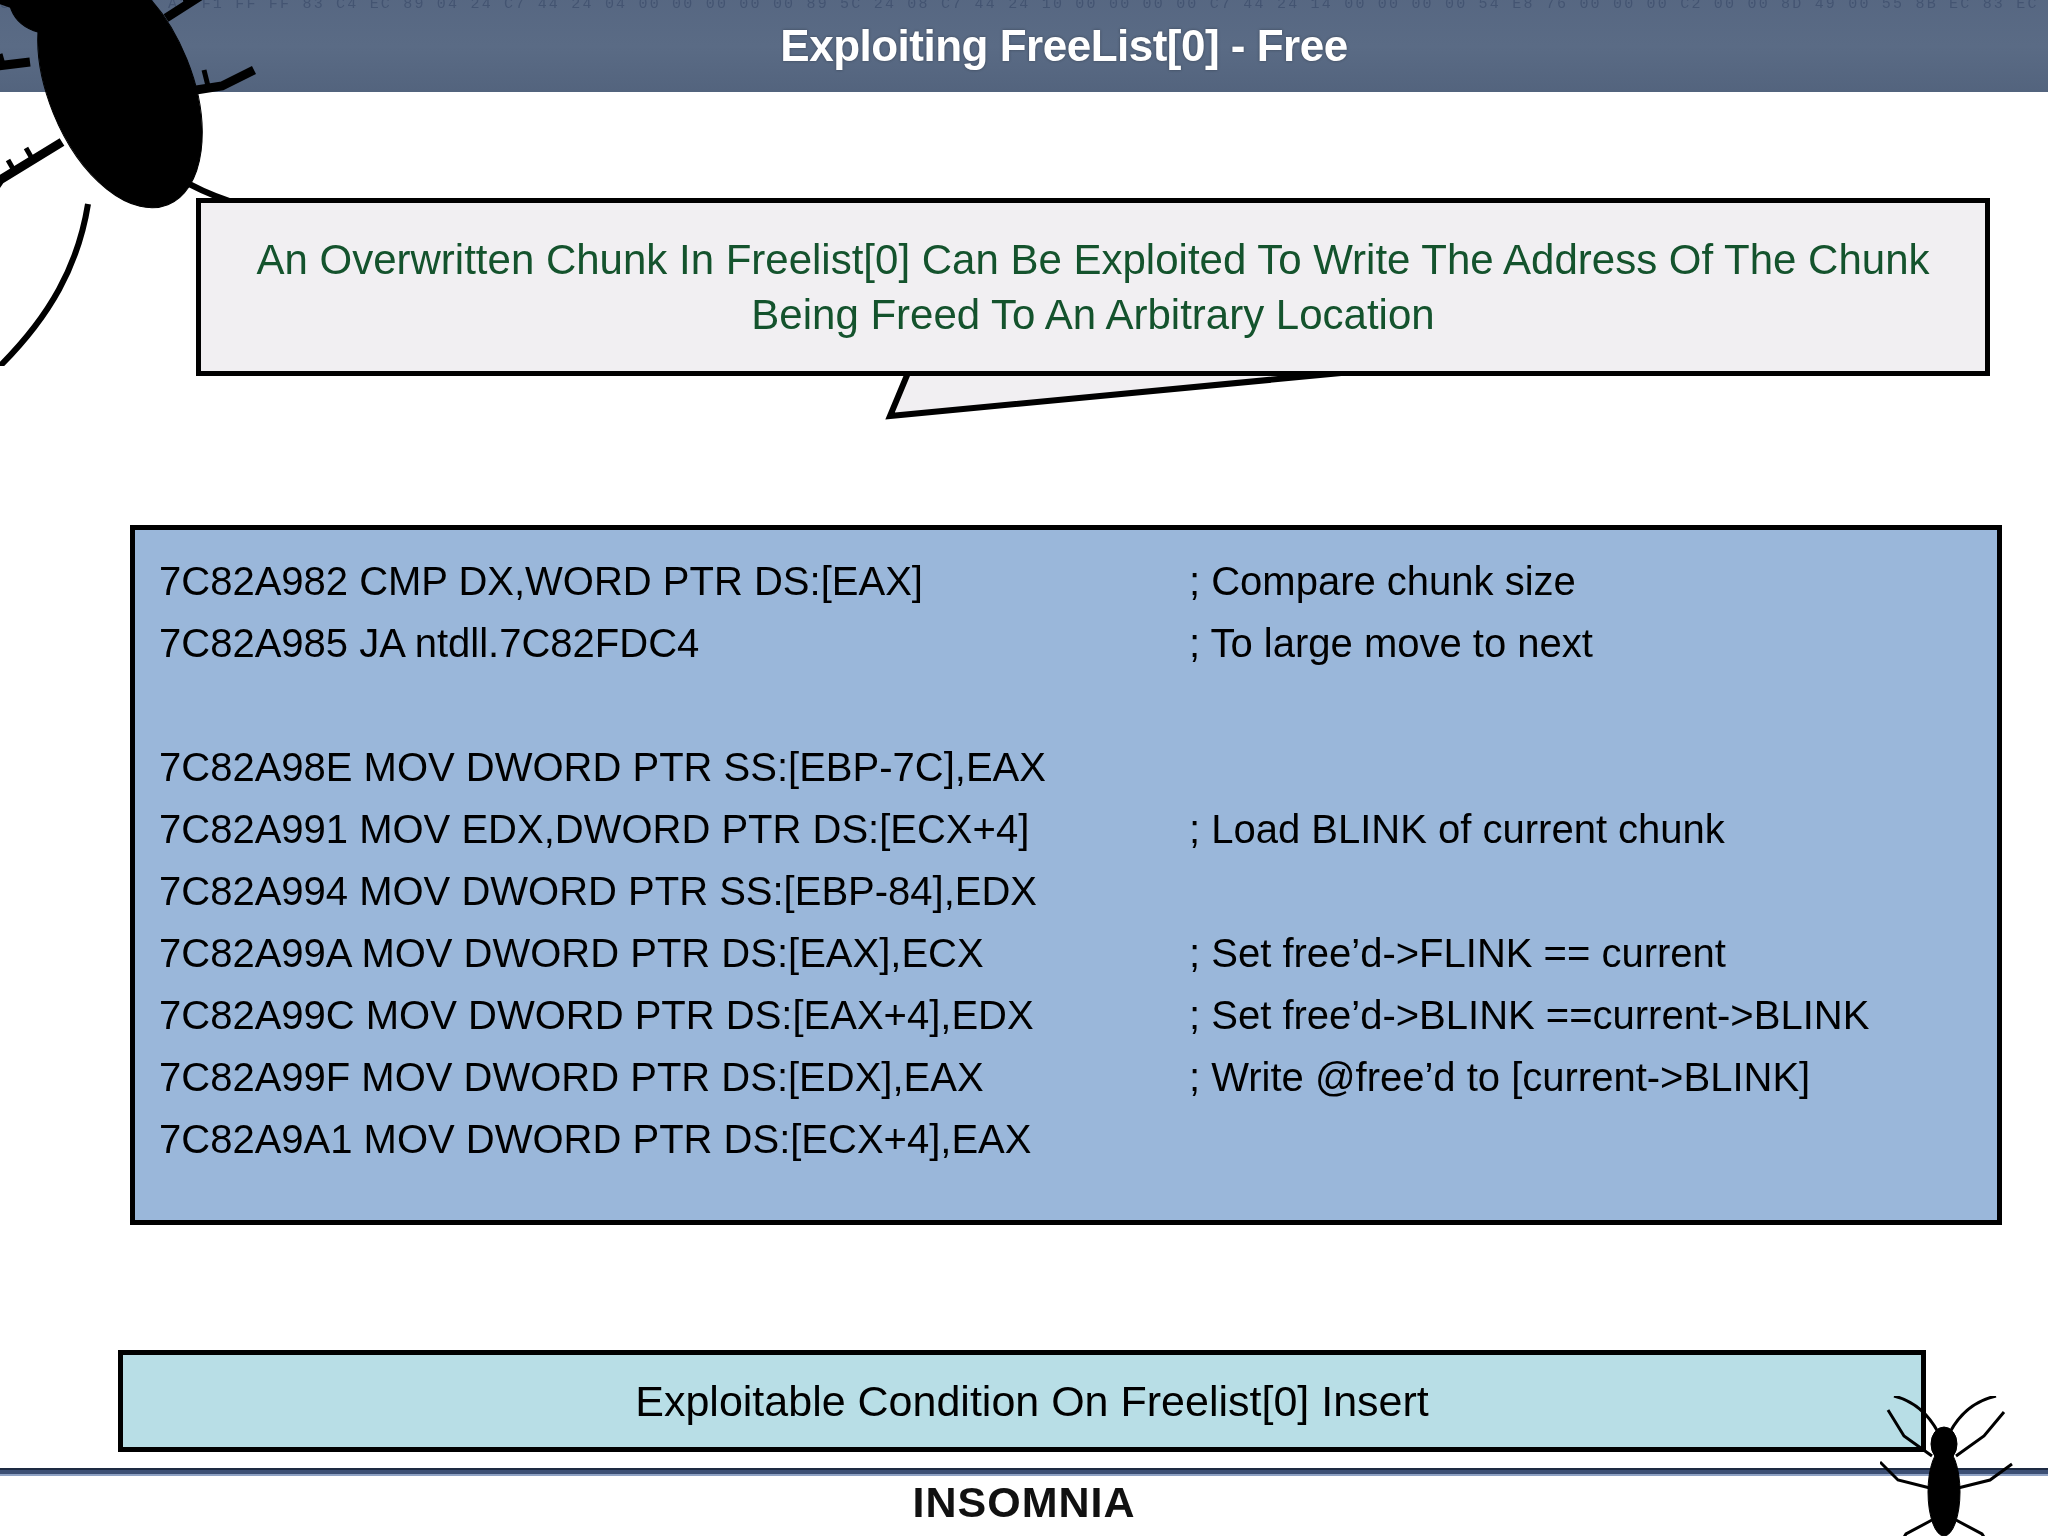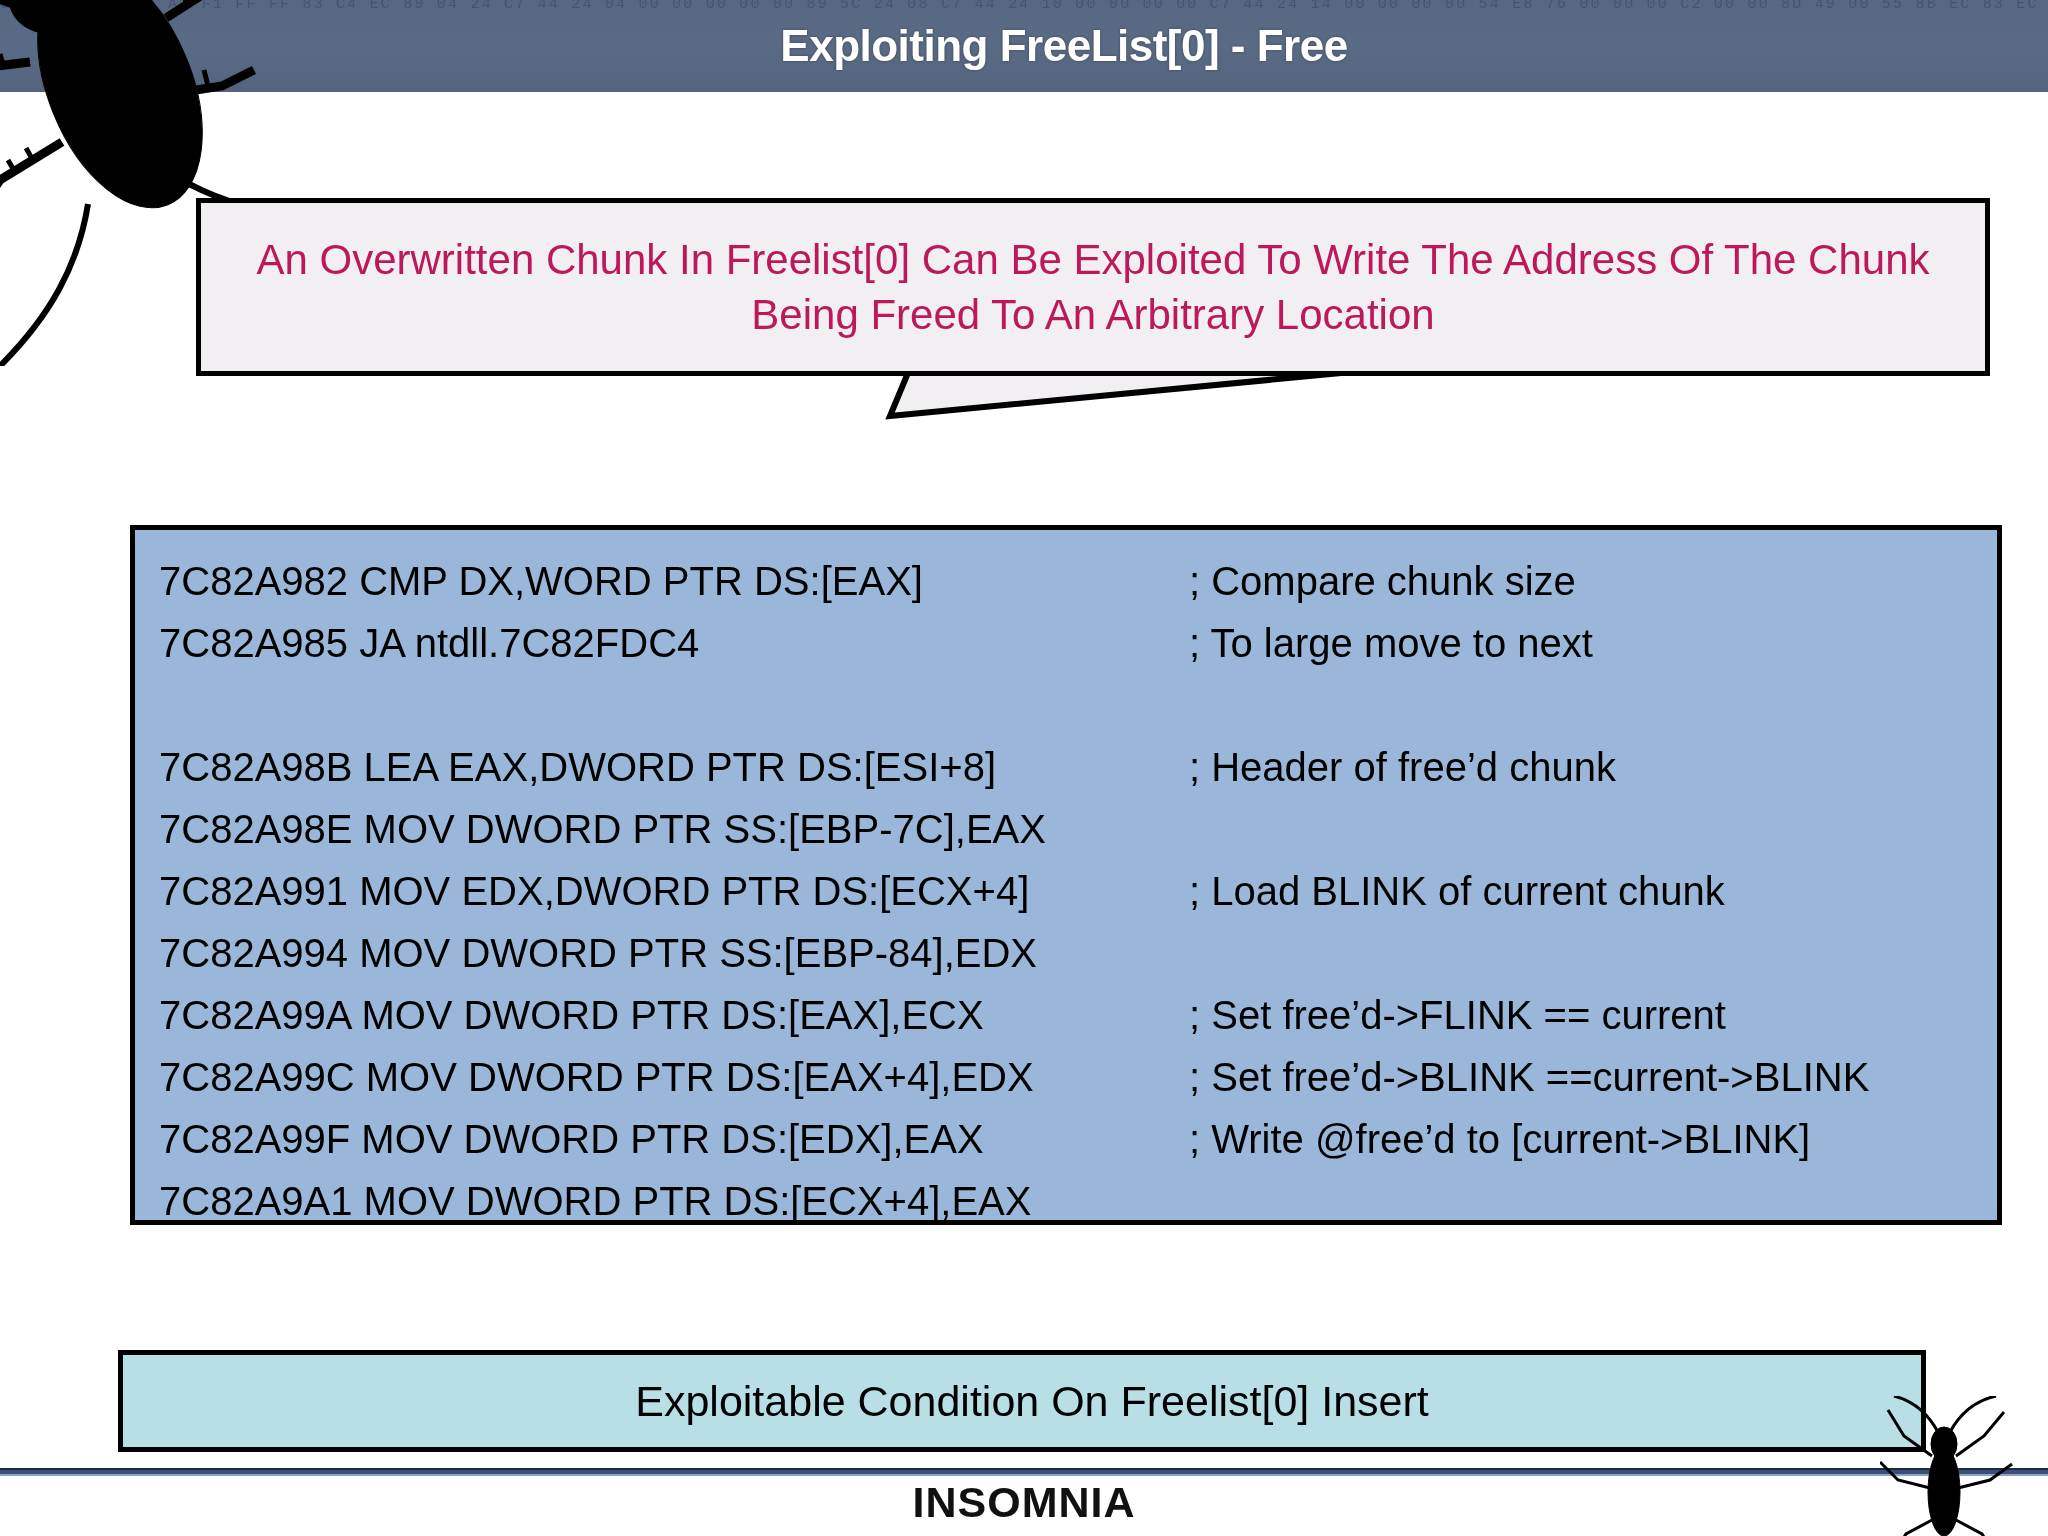--- a/index.html
+++ b/index.html
@@ -104,21 +104,21 @@
     display: flex;
     align-items: center;
     justify-content: center;
     pointer-events: auto;
   }
   .callout-text {
     font-size: 42px;
     line-height: 1.32;
     text-align: center;
     padding: 0 36px;
-    color: #be185d;
+    color: #14532d;
   }
 
   
   .code-block {
     position: absolute;
     left: 130px;
     top: 482px;
     width: 1872px;
     height: 700px;
     background: #9ab7da;
@@ -241,24 +241,20 @@
     <div class="code-instr">7C82A982 CMP DX,WORD PTR DS:[EAX]</div>
     <div class="code-comment">; Compare chunk size</div>
   </div>
   <div class="code-row">
     <div class="code-instr">7C82A985 JA ntdll.7C82FDC4</div>
     <div class="code-comment">; To large move to next</div>
   </div>
   <div class="code-row spacer">
     <div class="code-instr"></div>
     <div class="code-comment"></div>
-  </div>
-  <div class="code-row">
-    <div class="code-instr">7C82A98B LEA EAX,DWORD PTR DS:[ESI+8]</div>
-    <div class="code-comment">; Header of free’d chunk</div>
   </div>
   <div class="code-row">
     <div class="code-instr">7C82A98E MOV DWORD PTR SS:[EBP-7C],EAX</div>
     <div class="code-comment"></div>
   </div>
   <div class="code-row">
     <div class="code-instr">7C82A991 MOV EDX,DWORD PTR DS:[ECX+4]</div>
     <div class="code-comment">; Load BLINK of current chunk</div>
   </div>
   <div class="code-row">

